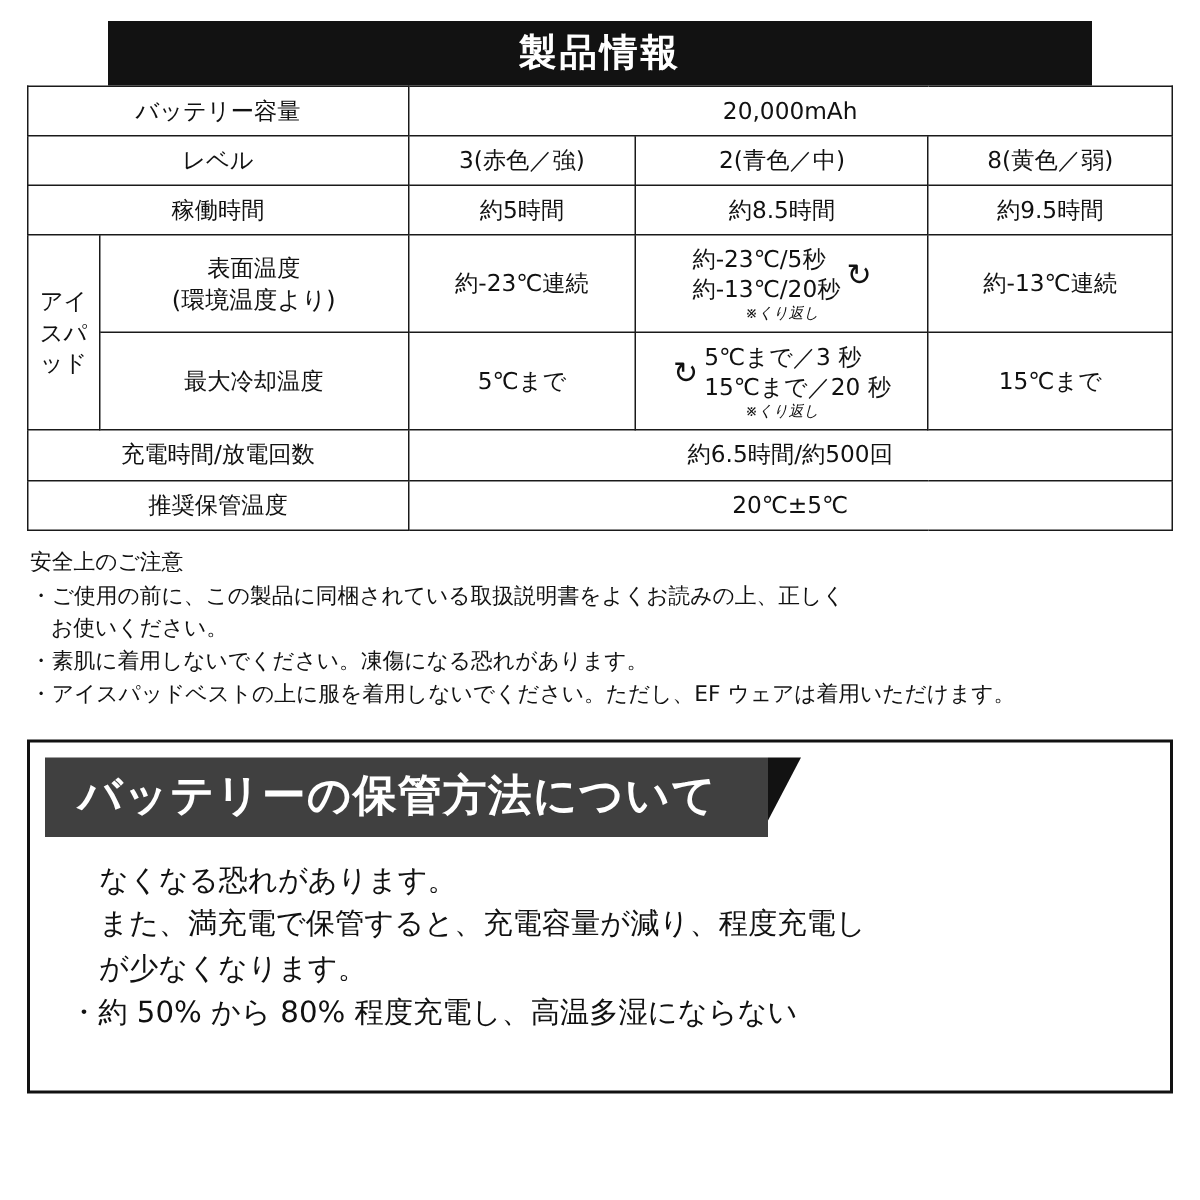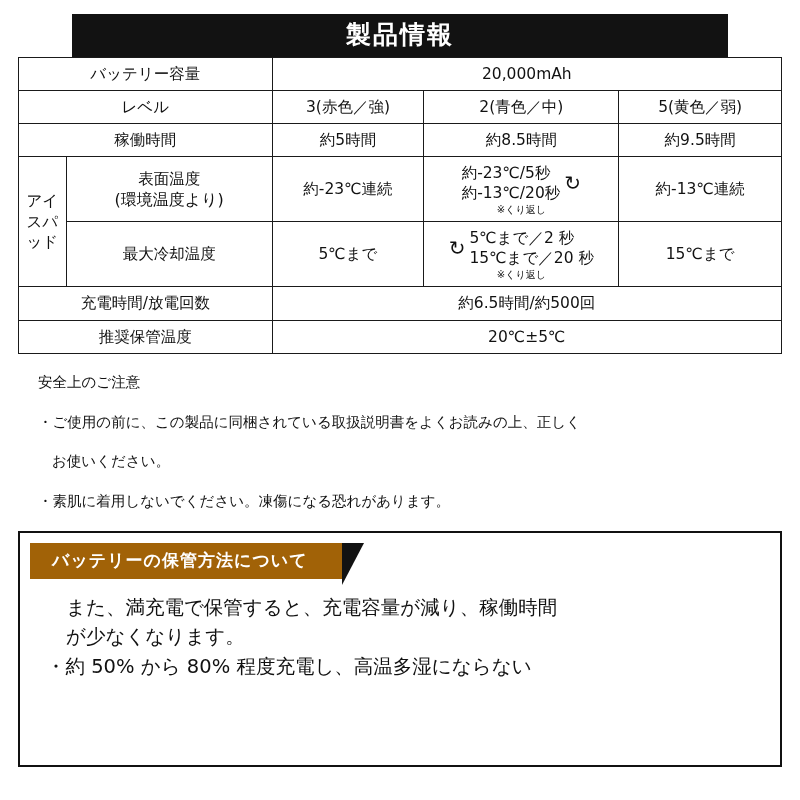--- a/index.html
+++ b/index.html
@@ -56,20 +56,21 @@
     width: 44px;
     font-size: 15px;
     line-height: 1.18;
     padding: 2px;
   }
   .small-note {
     font-size: 10px;
     display: block;
     line-height: 1.1;
     margin-top: 1px;
+    font-style: italic;
   }
   .sub {
     font-size: 16px;
     display: block;
     line-height: 1.2;
   }
   .cycle-cell {
     position: relative;
     display: inline-flex;
     align-items: center;
@@ -89,38 +90,38 @@
   }
 
   
   .notes {
     margin-top: 11px;
     font-size: 14.5px;
     line-height: 1.5;
     padding-left: 2px;
   }
   .notes .n-head { margin-bottom: 1px; }
-  .notes p { margin: 18px; }
+  .notes p { margin: 0; }
   .notes .indent { padding-left: 14px; }
 
   
   .storage-wrap {
     margin-top: 18px;
     border: 2px solid #111111;
     position: relative;
     padding: 0 0 16px 0;
     height: 236px;
     box-sizing: border-box;
   }
   .storage-banner {
     position: relative;
     display: inline-block;
-    background: #a16207;
+    background: #404040;
     color: #ffffff;
-    font-size: 17px;
+    font-size: 29px;
     font-weight: bold;
     padding: 6px 34px 7px 22px;
     margin: 10px 0 0 10px;
     letter-spacing: 1px;
   }
   .storage-banner::after {
     content: "";
     position: absolute;
     top: 0;
     right: -22px;
@@ -162,21 +163,21 @@
     </colgroup>
     <tbody>
       <tr>
         <td class="lbl" colspan="2">バッテリー容量</td>
         <td colspan="3">20,000mAh</td>
       </tr>
       <tr>
         <td class="lbl" colspan="2">レベル</td>
         <td>3(赤色／強)</td>
         <td>2(青色／中)</td>
-        <td>5(黄色／弱)</td>
+        <td>8(黄色／弱)</td>
       </tr>
       <tr>
         <td class="lbl" colspan="2">稼働時間</td>
         <td>約5時間</td>
         <td>約8.5時間</td>
         <td>約9.5時間</td>
       </tr>
       <tr>
         <td class="sidelbl" rowspan="2">アイスパッド</td>
         <td class="lbl">
@@ -196,21 +197,21 @@
         </td>
         <td>約-13℃連続</td>
       </tr>
       <tr>
         <td class="lbl">最大冷却温度</td>
         <td>5℃まで</td>
         <td>
           <span class="cycle-cell">
             <span class="arrow">↻</span>
             <span class="cycle-lines">
-              <span>5℃まで／2 秒</span><br>
+              <span>5℃まで／3 秒</span><br>
               <span>15℃まで／20 秒</span>
             </span>
           </span>
           <span class="small-note">※くり返し</span>
         </td>
         <td>15℃まで</td>
       </tr>
       <tr>
         <td class="lbl" colspan="2">充電時間/放電回数</td>
         <td colspan="3">約6.5時間/約500回</td>
@@ -220,24 +221,26 @@
         <td colspan="3">20℃±5℃</td>
       </tr>
     </tbody>
   </table>
 
   <div class="notes">
     <p class="n-head">安全上のご注意</p>
     <p>・ご使用の前に、この製品に同梱されている取扱説明書をよくお読みの上、正しく</p>
     <p class="indent">お使いください。</p>
     <p>・素肌に着用しないでください。凍傷になる恐れがあります。</p>
+    <p>・アイスパッドベストの上に服を着用しないでください。ただし、EF ウェアは着用いただけます。</p>
   </div>
 
   <div class="storage-wrap">
     <div class="storage-banner">バッテリーの保管方法について</div>
     <div class="storage-body">
-      <p class="cont">また、満充電で保管すると、充電容量が減り、稼働時間</p>
+      <p class="cont">なくなる恐れがあります。</p>
+      <p class="cont">また、満充電で保管すると、充電容量が減り、程度充電し</p>
       <p class="cont">が少なくなります。</p>
       <p class="hang">・約 50% から 80% 程度充電し、高温多湿にならない</p>
     </div>
   </div>
 
 </div>
 
 </body></html>

